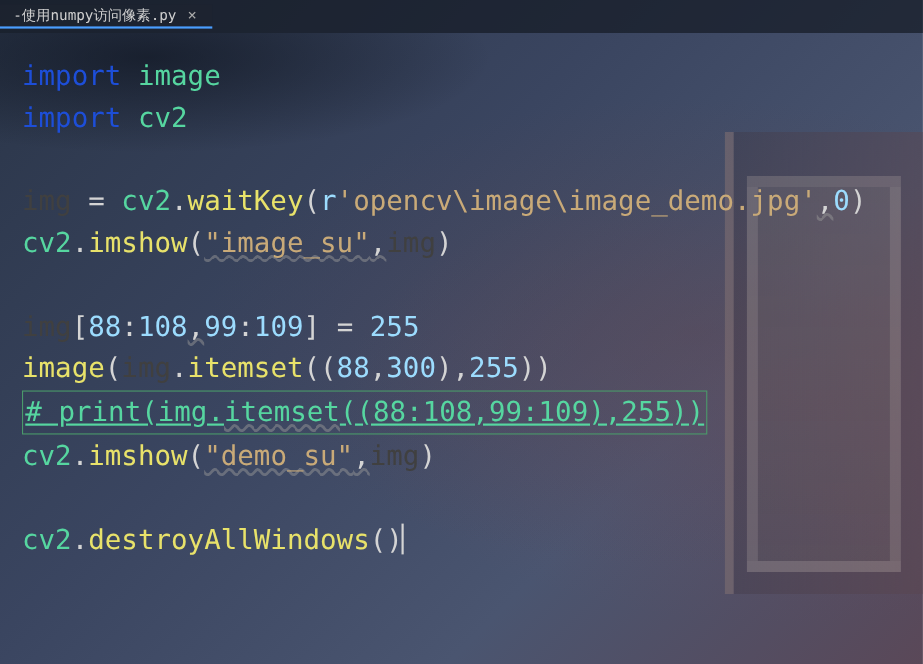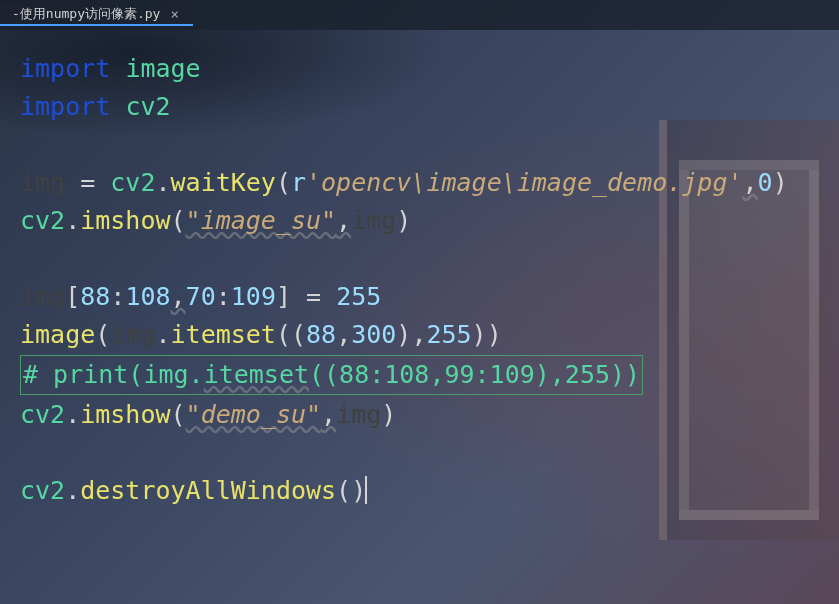--- a/index.html
+++ b/index.html
@@ -71,24 +71,24 @@
     font-size: 25px;
     line-height: 38px;
     font-family: 'Consolas', 'Monaco', monospace;
     color: #d4d4d4;
   }
   .line { white-space: pre; min-height: 38px; }
   .kw { color: #1d4ed8; }
   .mod { color: #56d6a0; }
   .var { color: #404040; }
   .func { color: #e8e26a; }
-  .str { color: #c9aa78; font-style: italic; }
+  .str { color: #c9aa78; }
   .num { color: #9cdcfe; }
   .punc { color: #d4d4d4; }
-  .comment { color: #56d6a0; }
+  .comment { color: #56d6a0; text-decoration: underline; }
   .highlight-box {
     display: inline-block;
     border: 1px solid #4a9a6a;
     padding: 0 2px;
     margin: 1px 0;
   }
   .underline-wave {
     text-decoration: underline wavy rgba(150,150,150,0.5);
     text-decoration-skip-ink: none;
   }
@@ -127,19 +127,19 @@
   </div>
 </div>
 
 <div class="editor">
   <div class="line"><span class="kw">import</span> <span class="mod">image</span></div>
   <div class="line"><span class="kw">import</span> <span class="mod">cv2</span></div>
   <div class="line"></div>
   <div class="line"><span class="var">img</span><span class="punc"> = </span><span class="mod">cv2</span><span class="punc">.</span><span class="func">waitKey</span><span class="punc">(</span><span class="num">r</span><span class="str">'opencv\image\image_demo.jpg'</span><span class="punc underline-wave">,</span><span class="num">0</span><span class="punc">)</span></div>
   <div class="line"><span class="mod">cv2</span><span class="punc">.</span><span class="func">imshow</span><span class="punc">(</span><span class="str underline-wave">"image_su"</span><span class="punc underline-wave">,</span><span class="var">img</span><span class="punc">)</span></div>
   <div class="line"></div>
-  <div class="line"><span class="var">img</span><span class="punc">[</span><span class="num">88</span><span class="punc">:</span><span class="num">108</span><span class="punc underline-wave">,</span><span class="num">70</span><span class="punc">:</span><span class="num">109</span><span class="punc">]</span><span class="punc"> = </span><span class="num">255</span></div>
+  <div class="line"><span class="var">img</span><span class="punc">[</span><span class="num">88</span><span class="punc">:</span><span class="num">108</span><span class="punc underline-wave">,</span><span class="num">99</span><span class="punc">:</span><span class="num">109</span><span class="punc">]</span><span class="punc"> = </span><span class="num">255</span></div>
   <div class="line"><span class="func">image</span><span class="punc">(</span><span class="var">img</span><span class="punc">.</span><span class="func">itemset</span><span class="punc">((</span><span class="num">88</span><span class="punc">,</span><span class="num">300</span><span class="punc">),</span><span class="num">255</span><span class="punc">))</span></div>
   <div class="line"><span class="highlight-box"><span class="comment"># print(img.</span><span class="comment underline-wave">itemset</span><span class="comment">((88:108,99:109),255))</span></span></div>
   <div class="line"><span class="mod">cv2</span><span class="punc">.</span><span class="func">imshow</span><span class="punc">(</span><span class="str underline-wave">"demo_su"</span><span class="punc underline-wave">,</span><span class="var">img</span><span class="punc">)</span></div>
   <div class="line"></div>
   <div class="line"><span class="mod">cv2</span><span class="punc">.</span><span class="func">destroyAllWindows</span><span class="punc">()</span><span class="cursor"></span></div>
 </div>
 
 </body></html>

